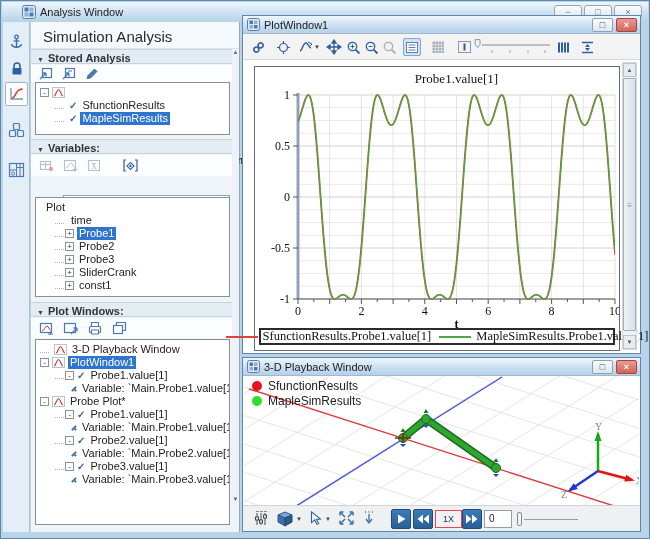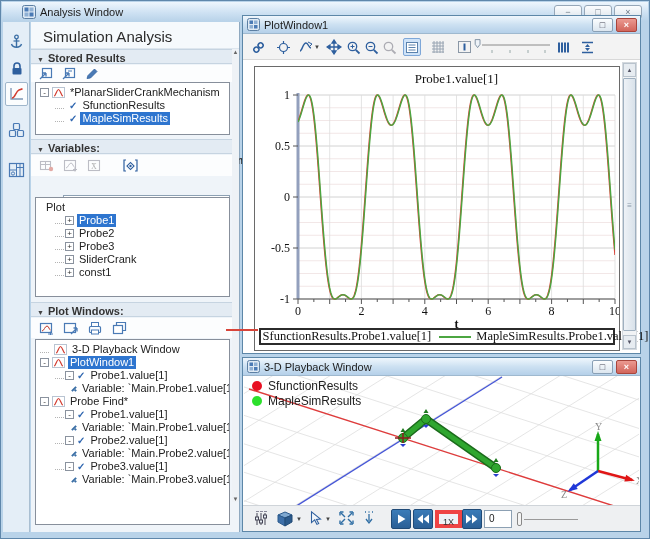--- a/index.html
+++ b/index.html
@@ -75,21 +75,21 @@
           border:1px solid #9fb0c0;border-radius:1px;color:#8a99a8;font-size:8px;text-align:center;}
   
   .viewport{position:absolute;left:1px;right:1px;top:18px;height:130px;background:#fff;overflow:hidden;}
   .pb-legend{position:absolute;left:8px;top:2px;font-size:12px;color:#222;}
   .pb-leg-row{display:flex;align-items:center;height:15px;gap:6px;}
   .pb-dot{width:10px;height:10px;border-radius:50%;display:inline-block;}
   .controls{position:absolute;left:0;right:0;bottom:0;height:26px;background:#eef0f2;border-top:1px solid #cfd4d9;}
   .cbtn{position:absolute;top:3px;width:20px;height:20px;border:1px solid #1f4a77;border-radius:2px;
         background:linear-gradient(#3b7cb8,#2a5f96);display:flex;align-items:center;justify-content:center;}
   .cicon{position:absolute;top:4px;display:flex;align-items:center;justify-content:center;}
-  .speedbox{position:absolute;top:4px;width:27px;height:18px;background:#eef2f6;border:4px solid #ef4444;
+  .speedbox{position:absolute;top:4px;width:27px;height:18px;background:#eef2f6;border:1px solid #ef4444;
             font-size:9px;text-align:center;line-height:16px;color:#333;}
   .framebox{position:absolute;top:4px;width:28px;height:18px;background:#fff;border:1px solid #8ca0b3;
             font-size:10px;line-height:16px;color:#222;padding-left:4px;}
   .slider-handle{position:absolute;top:6px;width:5px;height:14px;border:1px solid #888;border-radius:2px;background:#f4f4f4;}
   .slider-track{position:absolute;top:12.5px;height:1px;background:#9a9a9a;}
   text{font-family:"Liberation Serif",serif;}
 </style>
 </head>
 <body>
 
@@ -148,21 +148,21 @@
           <line x1="12" y1="1.5" x2="12" y2="14.5" stroke="#4a7ab5"></line>
         <circle cx="5" cy="11.5" r="1.6" fill="none" stroke="#4a7ab5"></circle>
       </svg>
     </div>
   </div>
 
   <div class="left-panel">
     <div class="panel-title">Simulation Analysis</div>
 
     <div class="sec-header" style="top:27px">
-      <span class="tri">▼</span><span>Stored Results</span>
+      <span class="tri">▼</span><span>Stored Analysis</span>
     </div>
     <div class="mini-toolbar" style="top:43px;height:17px">
       <svg width="14" height="13">
         <rect x="3.5" y="1.5" width="9" height="9" fill="none" stroke="#4a7ab5" stroke-width="1.2"></rect>
         <path d="M1 12 L7 6 M7 6 h-3.5 M7 6 v3.5" stroke="#4a7ab5" stroke-width="1.3" fill="none"></path>
       </svg>
       <svg width="14" height="13">
         <rect x="3.5" y="1.5" width="9" height="9" fill="none" stroke="#4a7ab5" stroke-width="1.2"></rect>
         <line x1="6" y1="4" x2="10" y2="4" stroke="#4a7ab5"></line>
         <path d="M1 12 L7 6 M7 6 h-3.5 M7 6 v3.5" stroke="#4a7ab5" stroke-width="1.3" fill="none"></path>
@@ -171,21 +171,20 @@
         <path d="M2 11.5 L3 8.5 L9.5 2 L12 4.5 L5.5 11 Z" fill="#4a7ab5" stroke="#2e5f9e" stroke-width="0.8"></path>
       </svg>
     </div>
     <div class="treebox" style="top:60px;height:53px">
         <div class="trow" style="padding-left: 4px;">
           <span class="xbox">-</span>
           <svg class="picon" width="13" height="11">
             <rect x="0.5" y="0.5" width="12" height="10" fill="#fff" stroke="#b9c4d2"></rect>
             <path d="M2 9 C4 9 4.5 2.5 6.5 2.5 C8.5 2.5 9 9 11 9" fill="none" stroke="#d23b2f" stroke-width="1.2"></path>
           </svg>
-          <span class="tlabel">*PlanarSliderCrankMechanism</span>
         </div>
         <div class="trow" style="padding-left: 19px;">
           <span class="guide"></span>
           <span class="xspacer"></span>
           <span class="chk">✓</span>
           <span class="tlabel">SfunctionResults</span>
         </div>
         <div class="trow" style="padding-left: 19px;">
           <span class="guide"></span>
           <span class="xspacer"></span>
@@ -226,20 +225,25 @@
         <span>×</span>
       </span>
     </div>
     <div class="treebox" style="top:175px;height:100px">
         <div class="trow" style="padding-left: 4px;">
           <span class="xspacer"></span>
           <span class="tlabel">Plot</span>
         </div>
         <div class="trow" style="padding-left: 19px;">
           <span class="guide"></span>
+          <span class="xspacer"></span>
+          <span class="tlabel">time</span>
+        </div>
+        <div class="trow" style="padding-left: 19px;">
+          <span class="guide"></span>
           <span class="xbox">+</span>
           <span class="tlabel sel">Probe1</span>
         </div>
         <div class="trow" style="padding-left: 19px;">
           <span class="guide"></span>
           <span class="xbox">+</span>
           <span class="tlabel">Probe2</span>
         </div>
         <div class="trow" style="padding-left: 19px;">
           <span class="guide"></span>
@@ -310,21 +314,21 @@
           <span class="xspacer"></span>
           <span class="dia"></span>
           <span class="tlabel">Variable:  `Main.Probe1.value[1]`</span>
         </div>
         <div class="trow" style="padding-left: 4px;">
           <span class="xbox">-</span>
           <svg class="picon" width="13" height="11">
             <rect x="0.5" y="0.5" width="12" height="10" fill="#fff" stroke="#b9c4d2"></rect>
             <path d="M2 9 C4 9 4.5 2.5 6.5 2.5 C8.5 2.5 9 9 11 9" fill="none" stroke="#d23b2f" stroke-width="1.2"></path>
           </svg>
-          <span class="tlabel">Probe Find*</span>
+          <span class="tlabel">Probe Plot*</span>
         </div>
         <div class="trow" style="padding-left: 19px;">
           <span class="guide"></span>
           <span class="xbox">-</span>
           <span class="chk">✓</span>
           <span class="tlabel">Probe1.value[1]</span>
         </div>
         <div class="trow" style="padding-left: 34px;">
           <span class="guide"></span>
           <span class="xspacer"></span>
@@ -536,21 +540,21 @@
           <text x="360" y="248" text-anchor="middle" font-size="12" fill="#111">10</text>
           <text x="201.5" y="261" text-anchor="middle" font-size="12" fill="#111" font-weight="bold">t</text>
           <text x="201.5" y="16" text-anchor="middle" font-size="13" fill="#111">Probe1.value[1]</text>
           <clipPath id="pc">
             <rect x="43" y="26" width="317" height="207"></rect>
           </clipPath>
           <polyline points="43,54.06467086149881 43.528333333333336,52.83731744279742 44.056666666666665,51.47931937519215 44.585,50.004330186255544 45.11333333333333,48.42775583087324 45.641666666666666,46.76676679113665 46.17,45.04029614380986 46.69833333333333,43.269019709517146 47.22666666666667,41.475314413943664 47.755,39.68319112515393 48.28333333333333,37.91819849286259 48.81166666666667,36.20729471305614 49.34,34.57868467948711 49.86833333333333,33.061620662954056 50.39666666666667,31.68616547584681 50.925,30.482918023604775 51.45333333333333,29.482702200955615 51.98166666666667,28.716221237266318 52.51,28.21368080398909 53.038333333333334,28.004385434042888 53.56666666666666,28.116314028814998 54.095,28.57568139989267 54.623333333333335,29.406493863450475 55.15166666666667,30.630107828191157 55.68,32.26480104658375 56.208333333333336,34.32536669072058 56.736666666666665,36.82274063069088 57.265,39.76367220485691 57.79333333333334,43.150448357427635 58.321666666666665,46.98068027034207 58.85,51.24716053756852 59.37833333333333,55.93779753795175 59.906666666666666,61.03563198887508 60.435,66.51893875161585 60.96333333333333,72.36141486666509 61.49166666666667,78.53245258977535 62.019999999999996,84.99749395088125 62.54833333333333,91.71846114652894 63.07666666666667,98.65425498131539 63.605000000000004,105.7613116718263 64.13333333333333,112.99420668834594 64.66166666666666,120.30629299650788 65.19,127.65036012205884 65.71833333333333,134.97929993141946 66.24666666666667,142.2467649169 66.775,149.40780509939856 67.30333333333334,156.41947039732227 67.83166666666666,163.24136642640855 68.36,169.83615314475443 68.88833333333334,176.16997748234704 69.41666666666667,182.2128330272391 69.945,187.9388419078784 70.47333333333333,193.3264561371847 71.00166666666667,198.3585777939384 71.53,203.02259944024738 72.05833333333334,207.31036804663688 72.58666666666667,211.21807736437788 73.11500000000001,214.74609510483427 73.64333333333333,217.89873242689595 74.17166666666667,220.68396407766664 74.7,223.11310807265323 75.22833333333332,225.2004740456831 75.75666666666666,226.96298936206054 76.285,228.41981179639714 76.81333333333333,229.59193706147863 77.34166666666667,230.50180877388925 77.87,231.1729375963784 78.39833333333334,231.6295353477103 78.92666666666666,231.8961688589359 79.455,231.9974373194699 79.98333333333333,231.95767583245058 80.51166666666666,231.8006869177044 81.03999999999999,231.54950078839732 81.56833333333333,231.22616440504652 82.09666666666666,230.85155859360933 82.625,230.4452419133573 83.15333333333334,230.02531948092096 83.68166666666667,229.60833460073556 84.21000000000001,229.20918081693102 84.73833333333333,228.84103188223284 85.26666666666667,228.5152871280011 85.795,228.24152980658891 86.32333333333332,228.02749615191846 86.85166666666666,227.8790531548256 87.38,227.8001833640893 87.90833333333333,227.7929753896585 88.43666666666667,227.85761918886638 88.965,227.992405646847 89.49333333333334,228.19373040647113 90.02166666666668,228.45610234846103 90.55,228.77215755650218 91.07833333333333,229.1326800126758 91.60666666666667,229.526630642874 92.13499999999999,229.9411866574735 92.66333333333333,230.36179339692802 93.19166666666666,230.77223108280276 93.72,231.15469898026168 94.24833333333333,231.48991948708903 94.77666666666667,231.75726456714006 95.30499999999999,231.93490673457694 95.83333333333334,231.9999964635677 96.36166666666666,231.9288674434445 96.88999999999999,231.69727052233188 97.41833333333332,231.28063648780613 97.94666666666666,230.654367030748 98.475,229.79415234277366 99.00333333333333,228.67631282832886 99.53166666666667,227.27816139483855 100.06,225.57838174837187 100.58833333333334,223.5574171027191 101.11666666666666,221.19786274479446 101.645,218.4848550295087 102.17333333333335,215.40644864429677 102.70166666666665,211.9539734281771 103.23,208.12236169076573 103.75833333333334,203.91043688659823 104.28666666666666,199.32115468633387 104.815,194.36178796723945 105.34333333333333,189.04404802893097 105.87166666666667,183.38413542325318 106.4,177.40271515364688 106.92833333333334,171.1248126209152 107.45666666666666,164.57962852814873 107.985,157.80027295550906 108.51333333333334,150.82342091365408 109.04166666666667,143.6888938133472 109.57000000000001,136.4391733739797 110.09833333333333,129.1188564594925 110.62666666666667,121.77406110237045 111.155,114.45179548608836 111.68333333333332,107.19930284320111 112.21166666666666,100.0633960412163 112.74000000000001,93.08979603656188 113.26833333333333,86.32248835914467 113.79666666666667,79.80311134392537 114.325,73.57038896639841 114.85333333333332,67.6596198970889 115.38166666666666,62.102232812445884 115.91,56.92541614485227 116.43833333333335,52.151828391967285 116.96666666666667,47.799392911072076 117.495,43.88117887654737 118.02333333333333,40.40536785679584 118.55166666666666,37.37530334574588 119.08,34.7896186315849 119.60833333333332,32.64243666004956 120.13666666666666,30.923634098315606 120.665,29.619160662175727 121.19333333333334,28.711403953968066 121.72166666666668,28.179589578168788 122.25,28.000206149242793 122.77833333333332,28.14744496402819 123.30666666666666,28.593644550314156 123.83500000000001,29.309730987975357 124.36333333333334,30.26564578680651 124.89166666666668,31.430754150227518 125.42,32.77422760908793 125.94833333333334,34.26539622834254 126.47666666666666,35.87406682731677 127.00500000000001,37.57080487146867 127.53333333333333,39.32717885489765 128.06166666666667,41.115967069066116 128.59,42.9113276212197 129.11833333333334,44.68893340902957 129.64666666666665,46.42607446530208 130.175,48.10173065306177 130.70333333333332,49.69661811673092 131.23166666666668,51.193213183479656 131.76,52.57575756746094 132.28833333333336,53.8302487684169 132.81666666666666,54.94441948660624 133.34500000000003,55.907709710664605 133.87333333333333,56.71123488671629 134.40166666666667,57.34775325844117 134.93,57.811635090929386 135.45833333333331,58.09883606724043 135.98666666666668,58.206876685872956 136.51500000000001,58.13482899911703 137.04333333333335,57.88331152488914 137.57166666666666,57.45449264582592 138.1,56.85210228635911 138.62833333333333,56.081451138256384 139.15666666666667,55.1494561948537 139.685,54.06467086149881 140.21333333333334,52.83731744279736 140.74166666666667,51.47931937519213 141.26999999999998,50.0043301862555 141.79833333333335,48.42775583087321 142.32666666666665,46.766766791136604 142.85500000000002,45.04029614380986 143.38333333333333,43.269019709517146 143.91166666666666,41.475314413943636 144.44,39.683191125153925 144.96833333333333,37.91819849286253 145.49666666666667,36.20729471305609 146.025,34.578684679487054 146.55333333333334,33.061620662954056 147.08166666666665,31.68616547584682 147.60999999999999,30.48291802360475 148.13833333333332,29.482702200955615 148.66666666666669,28.716221237266296 149.195,28.213680803989078 149.72333333333333,28.004385434042888 150.25166666666667,28.116314028814998 150.77999999999997,28.575681399892694 151.30833333333334,29.406493863450496 151.83666666666664,30.63010782819112 152.365,32.264801046583806 152.89333333333332,34.32536669072068 153.42166666666668,36.822740630690916 153.95,39.76367220485693 154.47833333333335,43.15044835742773 155.00666666666666,46.980680270342035 155.535,51.24716053756846 156.06333333333333,55.9377975379519 156.59166666666667,61.03563198887508 157.12,66.51893875161596 157.64833333333334,72.36141486666514 158.17666666666668,78.53245258977554 158.70499999999998,84.99749395088129 159.23333333333332,91.71846114652908 159.76166666666666,98.65425498131547 160.29,105.76131167182649 160.81833333333333,112.99420668834608 161.3466666666667,120.30629299650819 161.875,127.65036012205911 162.4033333333333,134.97929993141946 162.93166666666667,142.24676491690013 163.46,149.40780509939862 163.98833333333334,156.41947039732233 164.51666666666668,163.24136642640892 165.04500000000002,169.8361531447547 165.57333333333332,176.16997748234692 166.10166666666666,182.21283302723927 166.63,187.93884190787827 167.15833333333333,193.32645613718475 167.68666666666667,198.35857779393845 168.215,203.0225994402476 168.74333333333334,207.31036804663705 169.27166666666665,211.21807736437788 169.8,214.746095104834 170.32833333333332,217.89873242689583 170.85666666666668,220.6839640776665 171.385,223.11310807265312 171.91333333333333,225.20047404568305 172.44166666666666,226.96298936206043 172.97,228.41981179639703 173.4983333333333,229.59193706147855 174.02666666666667,230.50180877388922 174.555,231.1729375963784 175.08333333333334,231.6295353477103 175.61166666666668,231.8961688589359 176.14000000000001,231.9974373194699 176.66833333333335,231.95767583245058 177.19666666666666,231.8006869177044 177.725,231.54950078839732 178.25333333333333,231.22616440504652 178.78166666666667,230.85155859360935 179.31,230.44524191335734 179.83833333333334,230.02531948092096 180.36666666666665,229.60833460073562 180.89499999999998,229.20918081693105 181.42333333333332,228.84103188223287 181.95166666666668,228.5152871280011 182.48000000000002,228.24152980658891 183.00833333333335,228.02749615191846 183.53666666666666,227.8790531548256 184.065,227.8001833640893 184.59333333333333,227.7929753896585 185.12166666666667,227.85761918886638 185.65,227.992405646847 186.17833333333334,228.19373040647113 186.70666666666665,228.45610234846103 187.23499999999999,228.77215755650218 187.76333333333332,229.1326800126758 188.29166666666666,229.526630642874 188.82,229.94118665747345 189.34833333333333,230.361793396928 189.8766666666667,230.77223108280276 190.405,231.15469898026166 190.93333333333334,231.48991948708903 191.46166666666667,231.75726456714006 191.99,231.93490673457694 192.51833333333335,231.9999964635677 193.04666666666665,231.92886744344452 193.575,231.6972705223319 194.10333333333332,231.28063648780616 194.63166666666666,230.65436703074803 195.16,229.7941523427737 195.68833333333333,228.67631282832892 196.21666666666664,227.27816139483858 196.745,225.57838174837198 197.2733333333333,223.55741710271928 197.80166666666668,221.19786274479455 198.33,218.48485502950874 198.85833333333335,215.40644864429677 199.38666666666668,211.95397342817714 199.915,208.1223616907657 200.44333333333336,203.91043688659835 200.97166666666666,199.32115468633427 201.5,194.36178796723965 202.02833333333334,189.04404802893114 202.55666666666664,183.3841354232534 203.085,177.40271515364725 203.61333333333332,171.12481262091543 204.14166666666665,164.57962852814896 204.67000000000002,157.80027295550963 205.19833333333332,150.82342091365484 205.7266666666667,143.68889381334725 206.255,136.43917337397974 206.78333333333336,129.11885645949272 207.31166666666667,121.77406110237052 207.84,114.45179548608895 208.36833333333334,107.19930284320134 208.89666666666668,100.06339604121652 209.425,93.08979603656228 209.95333333333332,86.32248835914507 210.48166666666665,79.80311134392556 211.01000000000002,73.57038896639861 211.53833333333333,67.65961989708939 212.06666666666666,62.102232812446346 212.59499999999997,56.92541614485269 213.1233333333333,52.15182839196756 213.65166666666667,47.799392911072104 214.18,43.88117887654738 214.70833333333334,40.40536785679612 215.23666666666668,37.37530334574611 215.76500000000001,34.78961863158498 216.29333333333332,32.642436660049626 216.82166666666666,30.923634098315652 217.35000000000002,29.619160662175815 217.87833333333333,28.711403953968087 218.40666666666667,28.17958957816881 218.93499999999997,28.000206149242793 219.46333333333334,28.147444964028168 219.99166666666667,28.593644550314124 220.51999999999998,29.30973098797532 221.04833333333332,30.265645786806417 221.57666666666668,31.43075415022745 222.10500000000002,32.77422760908784 222.63333333333333,34.26539622834249 223.16166666666666,35.874066827316724 223.69000000000003,37.57080487146861 224.21833333333333,39.327178854897596 224.74666666666667,41.11596706906614 225.27499999999998,42.911327621219584 225.80333333333334,44.688933409029474 226.33166666666668,46.42607446530195 226.85999999999999,48.10173065306162 227.38833333333332,49.69661811673086 227.91666666666666,51.193213183479614 228.445,52.575757567460855 228.97333333333333,53.83024876841681 229.5016666666667,54.94441948660621 230.03000000000003,55.907709710664605 230.55833333333334,56.71123488671627 231.08666666666667,57.347753258441145 231.61499999999998,57.811635090929386 232.14333333333335,58.09883606724043 232.67166666666668,58.206876685872956 233.2,58.13482899911706 233.72833333333332,57.883311524889166 234.25666666666666,57.45449264582592 234.785,56.85210228635911 235.31333333333333,56.081451138256384 235.84166666666664,55.14945619485374 236.37,54.0646708614989 236.8983333333333,52.837317442797534 237.42666666666668,51.47931937519215 237.95499999999998,50.00433018625556 238.48333333333335,48.42775583087325 239.01166666666668,46.76676679113661 239.54,45.04029614380991 240.06833333333336,43.2690197095172 240.59666666666666,41.47531441394374 241.125,39.68319112515404 241.65333333333334,37.91819849286259 242.18166666666664,36.20729471305615 242.71,34.57868467948714 243.23833333333332,33.06162066295417 243.76666666666665,31.686165475846924 244.29500000000002,30.482918023604817 244.82333333333332,29.48270220095566 245.3516666666667,28.716221237266318 245.88,28.213680803989078 246.40833333333336,28.004385434042888 246.93666666666667,28.116314028814987 247.465,28.575681399892648 247.99333333333334,29.406493863450443 248.52166666666668,30.63010782819108 249.05,32.26480104658375 249.57833333333332,34.32536669072056 250.10666666666665,36.82274063069069 250.63500000000002,39.76367220485666 251.16333333333333,43.15044835742734 251.69166666666666,46.9806802703419 252.21999999999997,51.24716053756832 252.7483333333333,55.93779753795148 253.27666666666667,61.03563198887477 253.805,66.51893875161578 254.33333333333334,72.36141486666496 254.86166666666668,78.53245258977518 255.39000000000001,84.99749395088108 255.91833333333332,91.71846114652904 256.44666666666666,98.65425498131543 256.975,105.7613116718259 257.50333333333333,112.99420668834547 258.03166666666664,120.30629299650737 258.55999999999995,127.65036012205869 259.08833333333337,134.97929993141923 259.6166666666667,142.2467649168997 260.145,149.4078050993982 260.6733333333333,156.41947039732227 261.2016666666667,163.24136642640852 261.73,169.83615314475432 262.2583333333333,176.16997748234684 262.78666666666663,182.21283302723924 263.31500000000005,187.93884190787855 263.84333333333336,193.32645613718446 264.37166666666667,198.35857779393817 264.9,203.0225994402471 265.42833333333334,207.3103680466366 265.9566666666667,211.21807736437782 266.485,214.74609510483415 267.0133333333333,217.8987324268958 267.54166666666663,220.68396407766647 268.07,223.11310807265298 268.59833333333336,225.200474045683 269.12666666666667,226.9629893620605 269.65500000000003,228.4198117963971 270.18333333333334,229.5919370614787 270.7116666666667,230.50180877388925 271.24,231.17293759637838 271.7683333333333,231.6295353477103 272.2966666666667,231.8961688589359 272.825,231.9974373194699 273.35333333333335,231.95767583245058 273.88166666666666,231.8006869177044 274.40999999999997,231.54950078839732 274.93833333333333,231.22616440504652 275.46666666666664,230.85155859360935 275.995,230.44524191335734 276.5233333333333,230.02531948092096 277.0516666666667,229.60833460073556 277.58,229.209180816931 278.10833333333335,228.84103188223284 278.63666666666666,228.5152871280011 279.16499999999996,228.24152980658891 279.6933333333334,228.02749615191846 280.2216666666667,227.8790531548256 280.75,227.8001833640893 281.2783333333333,227.7929753896585 281.8066666666666,227.85761918886638 282.33500000000004,227.992405646847 282.86333333333334,228.19373040647113 283.39166666666665,228.45610234846103 283.92,228.77215755650218 284.4483333333333,229.1326800126758 284.9766666666667,229.526630642874 285.505,229.94118665747345 286.03333333333336,230.361793396928 286.56166666666667,230.77223108280276 287.09000000000003,231.15469898026166 287.61833333333334,231.48991948708903 288.14666666666665,231.75726456714008 288.675,231.93490673457694 289.2033333333333,231.9999964635677 289.7316666666667,231.92886744344452 290.26,231.6972705223319 290.7883333333333,231.2806364878062 291.31666666666666,230.654367030748 291.84499999999997,229.7941523427737 292.37333333333333,228.67631282832886 292.90166666666664,227.27816139483852 293.43,225.57838174837173 293.95833333333337,223.55741710271909 294.4866666666667,221.1978627447943 295.015,218.48485502950874 295.5433333333333,215.40644864429663 296.07166666666666,211.95397342817716 296.6,208.1223616907655 297.12833333333333,203.91043688659792 297.65666666666664,199.3211546863338 298.185,194.36178796723914 298.71333333333337,189.0440480289309 299.2416666666667,183.38413542325284 299.77,177.40271515364697 300.29833333333335,171.12481262091512 300.82666666666665,164.57962852814902 301.355,157.80027295550826 301.8833333333333,150.82342091365453 302.4116666666667,143.6888938133473 302.94,136.43917337398017 303.4683333333333,129.1188564594928 303.9966666666666,121.77406110237095 304.525,114.45179548608789 305.05333333333334,107.19930284320102 305.58166666666665,100.06339604121656 306.11,93.08979603656198 306.6383333333333,86.32248835914513 307.1666666666667,79.80311134392494 307.695,73.57038896639834 308.22333333333336,67.65961989708853 308.75166666666667,62.10223281244583 309.28000000000003,56.92541614485195 309.8083333333333,52.151828391967356 310.3366666666667,47.79939291107192 310.865,43.88117887654741 311.3933333333333,40.405367856795806 311.9216666666666,37.37530334574599 312.45,34.78961863158488 312.97833333333335,32.64243666004944 313.50666666666666,30.92363409831558 314.035,29.619160662175716 314.56333333333333,28.711403953968098 315.0916666666667,28.179589578168777 315.62,28.000206149242793 316.14833333333337,28.1474449640282 316.6766666666667,28.593644550314156 317.205,29.309730987975367 317.7333333333333,30.265645786806406 318.2616666666667,31.430754150227507 318.78999999999996,32.77422760908784 319.3183333333333,34.26539622834264 319.84666666666664,35.87406682731679 320.375,37.570804871468596 320.90333333333336,39.32717885489785 321.4316666666667,41.11596706906623 321.96000000000004,42.91132762121984 322.4883333333333,44.68893340902965 323.0166666666667,46.42607446530201 323.545,48.101730653061615 324.0733333333333,49.696618116731 324.60166666666663,51.19321318347967 325.13,52.575757567461 325.6583333333333,53.83024876841688 326.18666666666667,54.94441948660624 326.715,55.90770971066458 327.24333333333334,56.71123488671629 327.77166666666665,57.347753258441145 328.3,57.811635090929386 328.8283333333334,58.098836067240455 329.3566666666667,58.206876685872956 329.885,58.13482899911703 330.4133333333333,57.88331152488914 330.9416666666667,57.45449264582589 331.46999999999997,56.85210228635911 331.99833333333333,56.081451138256355 332.52666666666664,55.14945619485374 333.055,54.0646708614987 333.5833333333333,52.83731744279736 334.1116666666667,51.47931937519215 334.64,50.00433018625564 335.16833333333335,48.427755830873274 335.69666666666666,46.76676679113678 336.225,45.04029614380975 336.7533333333334,43.269019709517124 337.2816666666667,41.47531441394375 337.81,39.68319112515376 338.3383333333333,37.918198492862516 338.8666666666667,36.207294713055994 339.395,34.57868467948708 339.92333333333335,33.06162066295397 340.45166666666665,31.68616547584681 340.98,30.482918023604718 341.5083333333333,29.48270220095563 342.0366666666667,28.716221237266282 342.565,28.21368080398909 343.0933333333333,28.004385434042888 343.6216666666666,28.116314028814987 344.15,28.57568139989268 344.67833333333334,29.40649386345053 345.20666666666665,30.630107828191136 345.735,32.26480104658384 346.2633333333333,34.32536669072053 346.7916666666667,36.822740630691236 347.32,39.76367220485713 347.84833333333336,43.15044835742767 348.37666666666667,46.98068027034188 348.90500000000003,51.24716053756851 349.4333333333333,55.93779753795146 349.9616666666667,61.03563198887556 350.49,66.51893875161602 351.0183333333333,72.36141486666554 351.5466666666666,78.53245258977545 352.075,84.99749395088102 352.60333333333335,91.71846114652968 353.13166666666666,98.65425498131574 353.66,105.76131167182695 354.18833333333333,112.99420668834617 354.7166666666667,120.30629299650849 355.245,127.65036012205903 355.77333333333337,134.97929993141992 356.3016666666667,142.24676491690002 356.83,149.40780509939887 357.3583333333333,156.41947039732221 357.8866666666667,163.24136642640883 358.41499999999996,169.83615314475426 358.9433333333333,176.16997748234715 359.47166666666664,182.2128330272389 360,187.9388419078785 " fill="none" stroke="#d8453a" stroke-width="1.4" clip-path="url(#pc)"></polyline>
           <polyline points="43,55.04769774954656 43.528333333333336,53.948167782179496 44.056666666666665,52.707185008151384 44.585,51.3368446518932 45.11333333333333,49.85097461842191 45.641666666666666,48.2651569721786 46.17,46.59673880675821 46.69833333333333,44.864828696015735 47.22666666666667,43.090274837343 47.755,41.29562102531082 48.28333333333333,39.505036740046066 48.81166666666667,37.74421790971666 49.34,36.04025531796383 49.86833333333333,34.421468179413296 50.39666666666667,32.917201099775 50.925,31.5575834668945 51.45333333333333,30.373251275293217 51.98166666666667,29.395032453065433 52.51,28.65359791404602 53.038333333333334,28.179081771257408 53.56666666666666,28.000675385243355 54.095,28.14620114331157 54.623333333333335,28.64167302918114 55.15166666666667,29.510852100688762 55.68,30.77480589881585 56.208333333333336,32.451481518287515 56.736666666666665,34.55530253566116 57.265,37.09680017809929 57.79333333333334,40.08228899570164 58.321666666666665,43.51359685304145 58.85,47.3878582737202 59.37833333333333,51.697379060531084 59.906666666666666,56.429578692029324 60.435,61.56701529648585 60.96333333333333,67.08749607197322 61.49166666666667,72.96427391410657 62.019999999999996,79.16632879792459 62.54833333333333,85.65873021192348 63.07666666666667,92.40307473883114 63.605000000000004,99.35799079850673 64.13333333333333,106.47970068966492 64.66166666666666,113.72262845884639 65.19,121.04004084737747 65.71833333333333,128.38470766763163 66.24666666666667,135.70956747153866 66.775,142.96838431347757 67.30333333333334,150.11638177583737 67.83166666666666,157.11084120113998 68.36,163.91165222622445 68.88833333333334,170.48180519396035 69.41666666666667,176.78781676689184 69.945,182.80008201687917 70.47333333333333,188.49314834146986 71.00166666666667,193.84590868552058 71.53,198.84171365097458 72.05833333333334,203.46840408858253 72.58666666666667,207.71826761993628 73.11500000000001,211.58792418321144 73.64333333333333,215.0781470894792 74.17166666666667,218.19362718863198 74.7,220.94268855782363 75.22833333333332,223.33696463624779 75.75666666666666,225.39104394508595 76.285,227.12209446793412 76.81333333333333,228.5494754510867 77.34166666666667,229.69434484767515 77.87,230.57926991265583 78.39833333333334,231.22784759767816 78.92666666666666,231.66434043754717 79.455,231.91333260411957 79.98333333333333,231.99940976755082 80.51166666666666,231.9468653838602 81.03999999999999,231.7794350524243 81.56833333333333,231.52005968289754 82.09666666666666,231.1906773985811 82.625,230.81204339750718 83.15333333333334,230.4035764034829 83.68166666666667,229.98322987233047 84.21000000000001,229.56738577465714 84.73833333333333,229.17076855315187 85.26666666666667,228.8063767441166 85.795,228.48542975180007 86.32333333333332,228.21732736043296 86.85166666666666,228.00961975170702 87.38,227.86798605302513 87.90833333333333,227.79621976189847 88.43666666666667,227.79621976189847 88.965,227.86798605302513 89.49333333333334,228.00961975170702 90.02166666666668,228.21732736043296 90.55,228.4854297518001 91.07833333333333,228.8063767441166 91.60666666666667,229.1707685531519 92.13499999999999,229.56738577465714 92.66333333333333,229.98322987233047 93.19166666666666,230.4035764034829 93.72,230.81204339750718 94.24833333333333,231.1906773985811 94.77666666666667,231.52005968289757 95.30499999999999,231.7794350524243 95.83333333333334,231.9468653838602 96.36166666666666,231.99940976755082 96.88999999999999,231.91333260411957 97.41833333333332,231.66434043754717 97.94666666666666,231.22784759767816 98.475,230.57926991265583 99.00333333333333,229.69434484767515 99.53166666666667,228.54947545108666 100.06,227.12209446793412 100.58833333333334,225.3910439450859 101.11666666666666,223.33696463624779 101.645,220.94268855782352 102.17333333333335,218.19362718863198 102.70166666666665,215.0781470894792 103.23,211.5879241832114 103.75833333333334,207.7182676199363 104.28666666666666,203.46840408858262 104.815,198.8417136509747 105.34333333333333,193.8459086855206 105.87166666666667,188.49314834146983 106.4,182.8000820168791 106.92833333333334,176.78781676689178 107.45666666666666,170.48180519396038 107.985,163.91165222622433 108.51333333333334,157.11084120113978 109.04166666666667,150.11638177583717 109.57000000000001,142.96838431347743 110.09833333333333,135.7095674715386 110.62666666666667,128.38470766763157 111.155,121.04004084737747 111.68333333333332,113.72262845884646 112.21166666666666,106.47970068966488 112.74000000000001,99.3579907985065 113.26833333333333,92.40307473883101 113.79666666666667,85.6587302119234 114.325,79.16632879792454 114.85333333333332,72.96427391410654 115.38166666666666,67.08749607197325 115.91,61.567015296485785 116.43833333333335,56.42957869202917 116.96666666666667,51.69737906053097 117.495,47.38785827372011 118.02333333333333,43.5135968530414 118.55166666666666,40.08228899570164 119.08,37.09680017809929 119.60833333333332,34.555302535661184 120.13666666666666,32.451481518287515 120.665,30.774805898815806 121.19333333333334,29.510852100688748 121.72166666666668,28.64167302918115 122.25,28.14620114331157 122.77833333333332,28.000675385243355 123.30666666666666,28.17908177125742 123.83500000000001,28.65359791404601 124.36333333333334,29.395032453065454 124.89166666666668,30.373251275293242 125.42,31.557583466894524 125.94833333333334,32.91720109977503 126.47666666666666,34.42146817941334 127.00500000000001,36.04025531796381 127.53333333333333,37.74421790971662 128.06166666666667,39.50503674004608 128.59,41.29562102531081 129.11833333333334,43.090274837343024 129.64666666666665,44.864828696015756 130.175,46.59673880675825 130.70333333333332,48.2651569721786 131.23166666666668,49.8509746184219 131.76,51.336844651893216 132.28833333333336,52.707185008151384 132.81666666666666,53.948167782179524 133.34500000000003,55.04769774954656 133.87333333333333,55.995383913765814 134.40166666666667,56.78250745926523 134.93,57.401989164417145 135.45833333333331,57.84835894700749 135.98666666666668,58.11772978648567 136.51500000000001,58.20777780347191 137.04333333333335,58.11772978648567 137.57166666666666,57.84835894700749 138.1,57.401989164417145 138.62833333333333,56.78250745926523 139.15666666666667,55.99538391376578 139.685,55.047697749546586 140.21333333333334,53.94816778217947 140.74166666666667,52.70718500815133 141.26999999999998,51.3368446518932 141.79833333333335,49.85097461842191 142.32666666666665,48.26515697217858 142.85500000000002,46.59673880675819 143.38333333333333,44.864828696015735 143.91166666666666,43.090274837343 144.44,41.29562102531079 144.96833333333333,39.505036740046066 145.49666666666667,37.7442179097166 146.025,36.0402553179638 146.55333333333334,34.42146817941332 147.08166666666665,32.917201099775 147.60999999999999,31.5575834668945 148.13833333333332,30.373251275293196 148.66666666666669,29.395032453065422 149.195,28.65359791404601 149.72333333333333,28.179081771257408 150.25166666666667,28.000675385243355 150.77999999999997,28.14620114331157 151.30833333333334,28.64167302918114 151.83666666666664,29.510852100688762 152.365,30.774805898815863 152.89333333333332,32.451481518287586 153.42166666666668,34.55530253566115 153.95,37.09680017809933 154.47833333333335,40.082288995701674 155.00666666666666,43.51359685304145 155.535,47.38785827372017 156.06333333333333,51.69737906053114 156.59166666666667,56.42957869202949 157.12,61.56701529648585 157.64833333333334,67.0874960719733 158.17666666666668,72.9642739141066 158.70499999999998,79.16632879792445 159.23333333333332,85.65873021192348 159.76166666666666,92.4030747388311 160.29,99.35799079850679 160.81833333333333,106.47970068966497 161.3466666666667,113.72262845884651 161.875,121.04004084737755 162.4033333333333,128.38470766763146 162.93166666666667,135.7095674715387 163.46,142.9683843134775 163.98833333333334,150.11638177583723 164.51666666666668,157.1108412011402 165.04500000000002,163.9116522262246 165.57333333333332,170.48180519396047 166.10166666666666,176.78781676689186 166.63,182.80008201687917 167.15833333333333,188.49314834146986 167.68666666666667,193.84590868552058 168.215,198.84171365097455 168.74333333333334,203.46840408858245 169.27166666666665,207.71826761993634 169.8,211.58792418321121 170.32833333333332,215.07814708947907 170.85666666666668,218.193627188632 171.385,220.94268855782354 171.91333333333333,223.33696463624773 172.44166666666666,225.39104394508587 172.97,227.12209446793406 173.4983333333333,228.5494754510866 174.02666666666667,229.69434484767515 174.555,230.57926991265583 175.08333333333334,231.22784759767816 175.61166666666668,231.66434043754717 176.14000000000001,231.9133326041196 176.66833333333335,231.99940976755082 177.19666666666666,231.9468653838602 177.725,231.7794350524243 178.25333333333333,231.52005968289757 178.78166666666667,231.19067739858113 179.31,230.81204339750718 179.83833333333334,230.4035764034829 180.36666666666665,229.98322987233047 180.89499999999998,229.56738577465714 181.42333333333332,229.1707685531519 181.95166666666668,228.8063767441166 182.48000000000002,228.4854297518001 183.00833333333335,228.21732736043296 183.53666666666666,228.00961975170702 184.065,227.8679860530252 184.59333333333333,227.79621976189847 185.12166666666667,227.79621976189847 185.65,227.86798605302513 186.17833333333334,228.00961975170702 186.70666666666665,228.21732736043296 187.23499999999999,228.48542975180007 187.76333333333332,228.8063767441166 188.29166666666666,229.17076855315187 188.82,229.5673857746571 189.34833333333333,229.9832298723304 189.8766666666667,230.4035764034829 190.405,230.81204339750718 190.93333333333334,231.1906773985811 191.46166666666667,231.52005968289754 191.99,231.7794350524243 192.51833333333335,231.9468653838602 193.04666666666665,231.99940976755082 193.575,231.91333260411957 194.10333333333332,231.66434043754717 194.63166666666666,231.22784759767816 195.16,230.57926991265586 195.68833333333333,229.69434484767518 196.21666666666664,228.54947545108672 196.745,227.12209446793418 197.2733333333333,225.39104394508604 197.80166666666668,223.33696463624779 198.33,220.94268855782363 198.85833333333335,218.19362718863192 199.38666666666668,215.0781470894793 199.915,211.5879241832115 200.44333333333336,207.7182676199362 200.97166666666666,203.46840408858253 201.5,198.84171365097487 202.02833333333334,193.84590868552067 202.55666666666664,188.49314834147 203.085,182.8000820168793 203.61333333333332,176.78781676689198 204.14166666666665,170.4818051939603 204.67000000000002,163.91165222622473 205.19833333333332,157.11084120114037 205.7266666666667,150.11638177583737 206.255,142.96838431347732 206.78333333333336,135.70956747153846 207.31166666666667,128.38470766763183 207.84,121.04004084737771 208.36833333333334,113.72262845884667 208.89666666666668,106.47970068966492 209.425,99.35799079850673 209.95333333333332,92.40307473883124 210.48166666666665,85.65873021192363 211.01000000000002,79.16632879792442 211.53833333333333,72.96427391410674 212.06666666666666,67.08749607197343 212.59499999999997,61.567015296486105 213.1233333333333,56.42957869202959 213.65166666666667,51.69737906053089 214.18,47.387858273720255 214.70833333333334,43.51359685304152 215.23666666666668,40.08228899570175 215.76500000000001,37.096800178099244 216.29333333333332,34.55530253566115 216.82166666666666,32.45148151828753 217.35000000000002,30.774805898815863 217.87833333333333,29.510852100688727 218.40666666666667,28.641673029181195 218.93499999999997,28.14620114331158 219.46333333333334,28.000675385243355 219.99166666666667,28.179081771257398 220.51999999999998,28.653597914045996 221.04833333333332,29.395032453065422 221.57666666666668,30.373251275293207 222.10500000000002,31.557583466894478 222.63333333333333,32.91720109977498 223.16166666666666,34.42146817941333 223.69000000000003,36.04025531796384 224.21833333333333,37.74421790971666 224.74666666666667,39.505036740046066 225.27499999999998,41.295621025310695 225.80333333333334,43.09027483734295 226.33166666666668,44.8648286960157 226.85999999999999,46.59673880675817 227.38833333333332,48.265156972178545 227.91666666666666,49.85097461842193 228.445,51.3368446518932 228.97333333333333,52.707185008151306 229.5016666666667,53.94816778217947 230.03000000000003,55.047697749546586 230.55833333333334,55.995383913765814 231.08666666666667,56.78250745926523 231.61499999999998,57.401989164417145 232.14333333333335,57.848358947007455 232.67166666666668,58.11772978648567 233.2,58.20777780347191 233.72833333333332,58.1177297864857 234.25666666666666,57.848358947007526 234.785,57.401989164417145 235.31333333333333,56.78250745926523 235.84166666666664,55.995383913765814 236.37,55.04769774954663 236.8983333333333,53.94816778217955 237.42666666666668,52.70718500815133 237.95499999999998,51.33684465189316 238.48333333333335,49.85097461842189 239.01166666666668,48.26515697217867 239.54,46.59673880675831 240.06833333333336,44.86482869601575 240.59666666666666,43.09027483734301 241.125,41.295621025310844 241.65333333333334,39.50503674004612 242.18166666666664,37.74421790971662 242.71,36.04025531796381 243.23833333333332,34.42146817941337 243.76666666666665,32.91720109977509 244.29500000000002,31.55758346689458 244.82333333333332,30.373251275293228 245.3516666666667,29.39503245306541 245.88,28.65359791404601 246.40833333333336,28.17908177125742 246.93666666666667,28.000675385243355 247.465,28.14620114331157 247.99333333333334,28.64167302918114 248.52166666666668,29.510852100688748 249.05,30.774805898815895 249.57833333333332,32.45148151828757 250.10666666666665,34.555302535661085 250.63500000000002,37.096800178099166 251.16333333333333,40.08228899570149 251.69166666666666,43.51359685304123 252.21999999999997,47.38785827372014 252.7483333333333,51.69737906053099 253.27666666666667,56.429578692029196 253.805,61.56701529648567 254.33333333333334,67.08749607197328 254.86166666666668,72.96427391410656 255.39000000000001,79.16632879792456 255.91833333333332,85.65873021192343 256.44666666666666,92.4030747388314 256.975,99.35799079850656 257.50333333333333,106.47970068966472 258.03166666666664,113.72262845884609 258.55999999999995,121.04004084737713 259.08833333333337,128.3847076676316 259.6166666666667,135.70956747153866 260.145,142.96838431347746 260.6733333333333,150.11638177583683 261.2016666666667,157.11084120114018 261.73,163.91165222622453 262.2583333333333,170.48180519396044 262.78666666666663,176.78781676689178 263.31500000000005,182.80008201687943 263.84333333333336,188.49314834146986 264.37166666666667,193.84590868552053 264.9,198.84171365097444 265.42833333333334,203.46840408858245 265.9566666666667,207.71826761993634 266.485,211.58792418321144 267.0133333333333,215.0781470894792 267.54166666666663,218.19362718863198 268.07,220.9426885578234 268.59833333333336,223.3369646362476 269.12666666666667,225.39104394508598 269.65500000000003,227.12209446793412 270.18333333333334,228.5494754510867 270.7116666666667,229.6943448476751 271.24,230.57926991265583 271.7683333333333,231.22784759767816 272.2966666666667,231.66434043754717 272.825,231.91333260411957 273.35333333333335,231.99940976755082 273.88166666666666,231.9468653838602 274.40999999999997,231.7794350524243 274.93833333333333,231.52005968289757 275.46666666666664,231.19067739858113 275.995,230.81204339750718 276.5233333333333,230.4035764034829 277.0516666666667,229.98322987233047 277.58,229.56738577465714 278.10833333333335,229.17076855315187 278.63666666666666,228.8063767441166 279.16499999999996,228.4854297518001 279.6933333333334,228.21732736043296 280.2216666666667,228.00961975170702 280.75,227.86798605302513 281.2783333333333,227.79621976189847 281.8066666666666,227.79621976189847 282.33500000000004,227.86798605302513 282.86333333333334,228.00961975170702 283.39166666666665,228.21732736043296 283.92,228.48542975180007 284.4483333333333,228.8063767441166 284.9766666666667,229.17076855315187 285.505,229.56738577465714 286.03333333333336,229.98322987233047 286.56166666666667,230.4035764034829 287.09000000000003,230.81204339750718 287.61833333333334,231.19067739858113 288.14666666666665,231.52005968289754 288.675,231.77943505242428 289.2033333333333,231.9468653838602 289.7316666666667,231.99940976755082 290.26,231.9133326041196 290.7883333333333,231.66434043754717 291.31666666666666,231.22784759767814 291.84499999999997,230.5792699126559 292.37333333333333,229.69434484767524 292.90166666666664,228.54947545108672 293.43,227.12209446793412 293.95833333333337,225.39104394508587 294.4866666666667,223.33696463624779 295.015,220.9426885578235 295.5433333333333,218.19362718863212 296.07166666666666,215.07814708947913 296.6,211.58792418321156 297.12833333333333,207.71826761993628 297.65666666666664,203.4684040885828 298.185,198.84171365097419 298.71333333333337,193.84590868552044 299.2416666666667,188.49314834147003 299.77,182.80008201687963 300.29833333333335,176.78781676689138 300.82666666666665,170.481805193961 301.355,163.91165222622408 301.8833333333333,157.11084120114006 302.4116666666667,150.1163817758378 302.94,142.9683843134777 303.4683333333333,135.70956747153855 303.9966666666666,128.38470766763186 304.525,121.0400408473774 305.05333333333334,113.72262845884599 305.58166666666665,106.47970068966498 306.11,99.35799079850645 306.6383333333333,92.40307473883128 307.1666666666667,85.65873021192334 307.695,79.16632879792479 308.22333333333336,72.96427391410647 308.75166666666667,67.08749607197348 309.28000000000003,61.56701529648585 309.8083333333333,56.42957869202964 310.3366666666667,51.69737906053115 310.865,47.38785827372049 311.3933333333333,43.51359685304155 311.9216666666666,40.08228899570193 312.45,37.09680017809912 312.97833333333335,34.55530253566116 313.50666666666666,32.45148151828764 314.035,30.774805898815863 314.56333333333333,29.51085210068884 315.0916666666667,28.641673029181092 315.62,28.14620114331157 316.14833333333337,28.000675385243355 316.6766666666667,28.179081771257408 317.205,28.653597914045985 317.7333333333333,29.39503245306533 318.2616666666667,30.373251275293253 318.78999999999996,31.557583466894467 319.3183333333333,32.917201099775035 319.84666666666664,34.42146817941324 320.375,36.04025531796383 320.90333333333336,37.744217909716724 321.4316666666667,39.505036740046066 321.96000000000004,41.29562102531088 322.4883333333333,43.090274837342946 323.0166666666667,44.86482869601577 323.545,46.596738806758154 324.0733333333333,48.265156972178616 324.60166666666663,49.850974618421844 325.13,51.3368446518932 325.6583333333333,52.70718500815127 326.18666666666667,53.94816778217947 326.715,55.047697749546465 327.24333333333334,55.99538391376578 327.77166666666665,56.78250745926523 328.3,57.401989164417095 328.8283333333334,57.848358947007526 329.3566666666667,58.1177297864857 329.885,58.20777780347191 330.4133333333333,58.11772978648567 330.9416666666667,57.848358947007526 331.46999999999997,57.40198916441719 331.99833333333333,56.78250745926516 332.52666666666664,55.995383913765814 333.055,55.04769774954653 333.5833333333333,53.948167782179524 334.1116666666667,52.70718500815148 334.64,51.33684465189325 335.16833333333335,49.8509746184219 335.69666666666666,48.26515697217868 336.225,46.59673880675821 336.7533333333334,44.86482869601568 337.2816666666667,43.090274837343024 337.81,41.29562102531078 338.3383333333333,39.50503674004614 338.8666666666667,37.744217909716625 339.395,36.04025531796391 339.92333333333335,34.421468179413296 340.45166666666665,32.917201099775106 340.98,31.557583466894524 341.5083333333333,30.373251275293185 342.0366666666667,29.395032453065454 342.565,28.653597914046077 343.0933333333333,28.17908177125743 343.6216666666666,28.000675385243355 344.15,28.14620114331158 344.67833333333334,28.64167302918114 345.20666666666665,29.51085210068868 345.735,30.774805898815952 346.2633333333333,32.451481518287565 346.7916666666667,34.555302535661305 347.32,37.09680017809929 347.84833333333336,40.082288995701795 348.37666666666667,43.51359685304139 348.90500000000003,47.38785827372031 349.4333333333333,51.69737906053095 349.9616666666667,56.429578692029416 350.49,61.567015296485636 351.0183333333333,67.08749607197322 351.5466666666666,72.9642739141062 352.075,79.16632879792452 352.60333333333335,85.65873021192373 353.13166666666666,92.403074738831 353.66,99.35799079850685 354.18833333333333,106.47970068966468 354.7166666666667,113.72262845884643 355.245,121.04004084737709 355.77333333333337,128.38470766763155 356.3016666666667,135.7095674715382 356.83,142.96838431347743 357.3583333333333,150.11638177583677 357.8866666666667,157.11084120114046 358.41499999999996,163.9116522262245 358.9433333333333,170.48180519396007 359.47166666666664,176.78781676689175 360,182.80008201687878 " fill="none" stroke="#4ca641" stroke-width="1.4" clip-path="url(#pc)"></polyline>
         </svg>
       <div class="plot-legend" id="plot-legend">
-          <span style="display: inline-flex; align-items: flex-start; gap: 5px;">
+          <span style="display: inline-flex; align-items: center; gap: 5px;">
             <span class="leg-sample" style="background: rgb(216, 69, 58);"></span>
             <span>SfunctionResults.Probe1.value[1]</span>
           </span>
           <span style="display: inline-flex; align-items: center; gap: 5px;">
             <span class="leg-sample" style="background: rgb(76, 166, 65);"></span>
             <span>MapleSimResults.Probe1.value[1]</span>
           </span>
         </div>
     </div>
 

